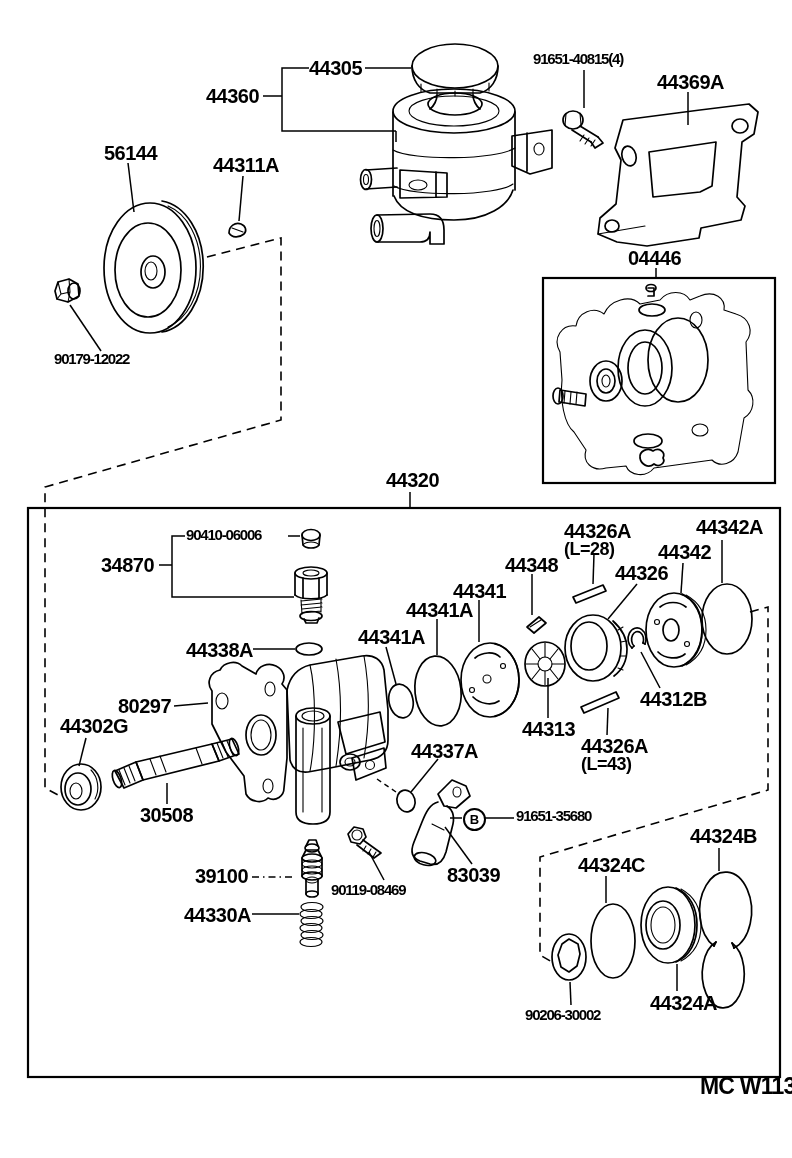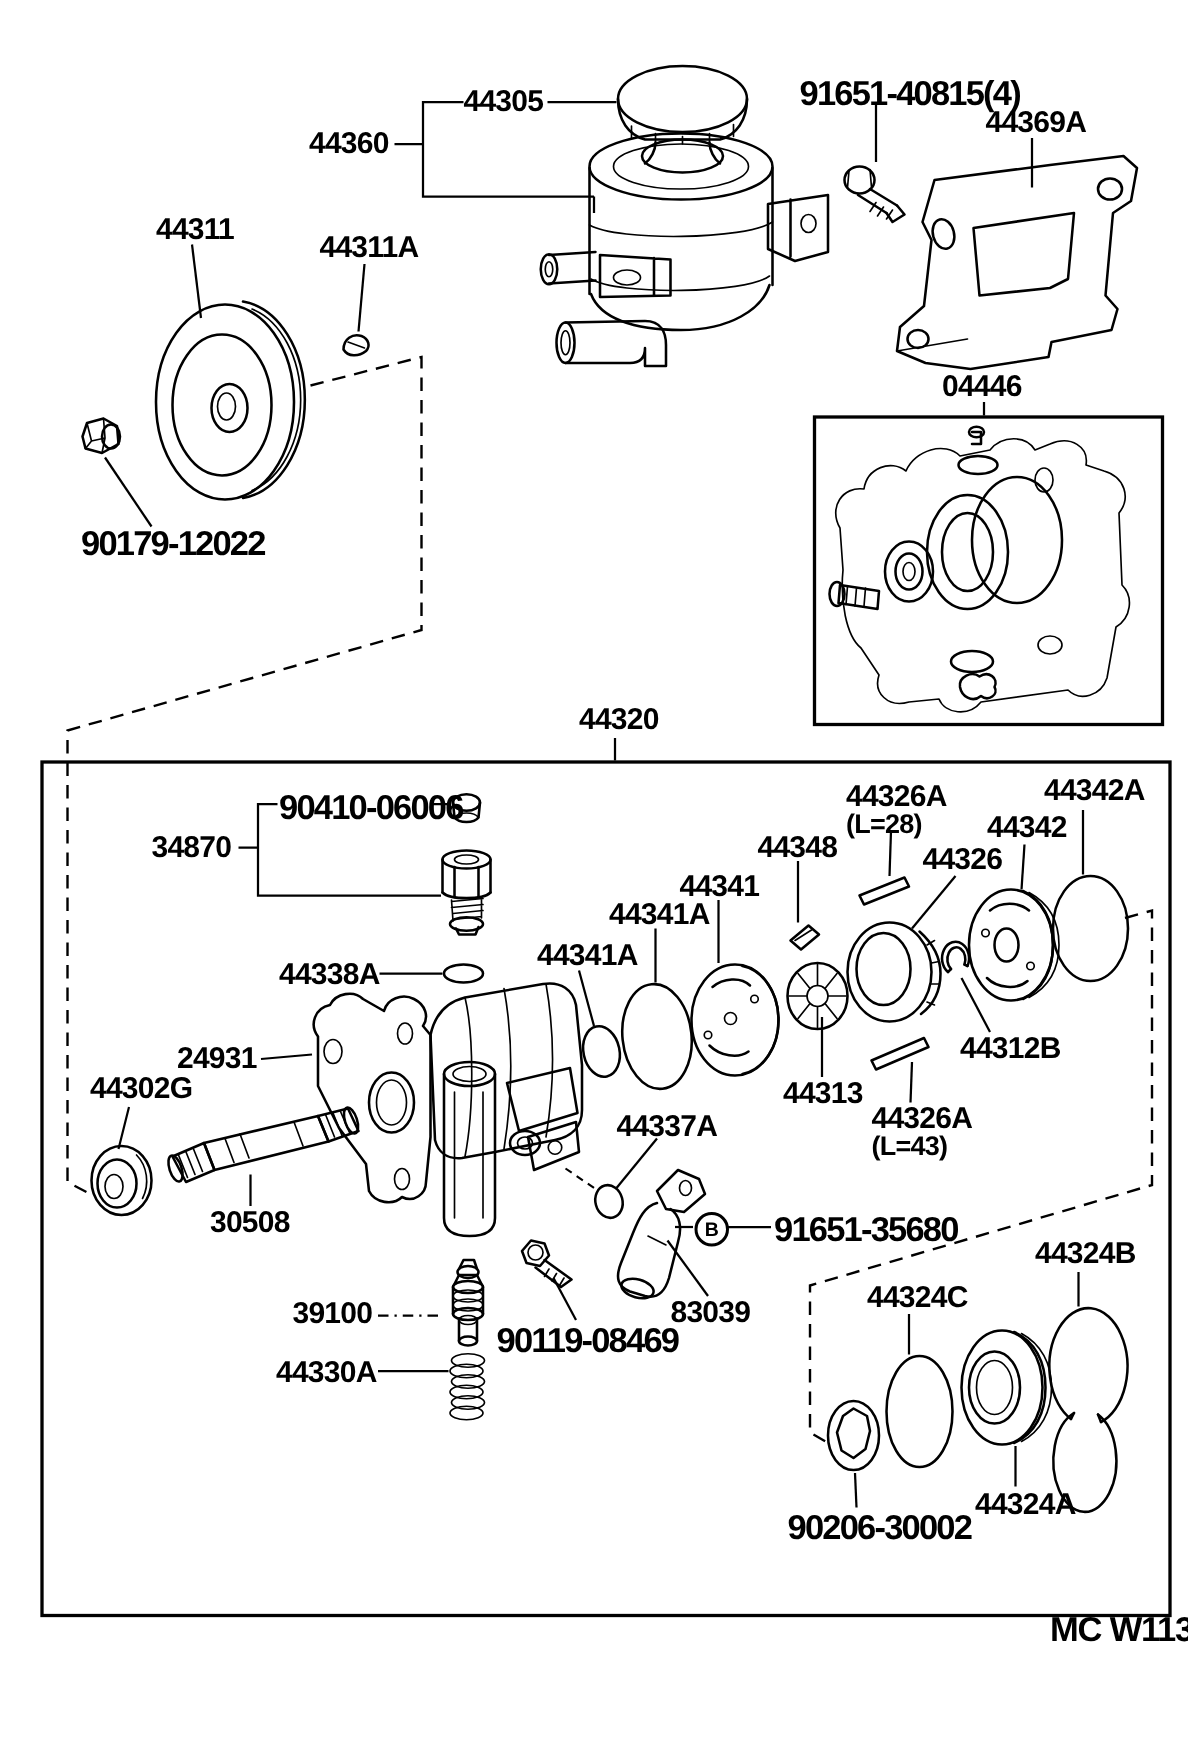--- a/index.html
+++ b/index.html
@@ -8,21 +8,21 @@
   #art{position:absolute;left:0;top:0;}
   .s{fill:none;stroke:#000;stroke-width:1.7;stroke-linecap:round;stroke-linejoin:round;}
   .thin{stroke-width:1.1;}
   .bx{fill:none;stroke:#000;stroke-width:2.2;}
   .dash{fill:none;stroke:#000;stroke-width:1.6;stroke-dasharray:9 6;}
   .dash2{fill:none;stroke:#000;stroke-width:1.4;stroke-dasharray:5 4;}
   .ld{fill:none;stroke:#000;stroke-width:1.5;}
   .dots{stroke-dasharray:7 4 1.5 4;}
   .lbl{position:absolute;color:#000;font-weight:700;font-size:20px;
        letter-spacing:-0.5px;line-height:1;white-space:nowrap;}
-  .num{font-size:23px;letter-spacing:-1.2px;}
+  .num{font-size:15px;letter-spacing:-1.2px;}
   .sm{font-size:18px;letter-spacing:-0.5px;}
   .footer{font-size:23px;letter-spacing:-0.8px;}
   .callout-b{position:absolute;left:463px;top:808px;width:19px;height:19px;
        border:2px solid #000;border-radius:50%;display:flex;align-items:center;
        justify-content:center;font-size:13px;font-weight:700;color:#000;}
 </style>
 </head>
 <body>
 
 <svg id="art" width="792" height="1158" viewBox="0 0 792 1158">
@@ -327,38 +327,38 @@
     <path d="M714,946 A26,39 0 1 1 734,948"></path>
     <path d="M716,942 A21,34 0 1 0 732,943" transform="translate(0,0)"></path>
     <path d="M714,946 L716,942 M734,948 L732,943"></path>
   </g>
 </svg>
 
 <div class="lbl" style="left:309px;top:58px">44305</div>
 <div class="lbl" style="left:206px;top:86px">44360</div>
 <div class="lbl num" style="left:533px;top:51px">91651-40815(4)</div>
 <div class="lbl" style="left:657px;top:72px">44369A</div>
-<div class="lbl" style="left:104px;top:143px">44311</div>
+<div class="lbl" style="left:104px;top:143px">56144</div>
 <div class="lbl" style="left:213px;top:155px">44311A</div>
 <div class="lbl num" style="left:54px;top:351px">90179-12022</div>
 <div class="lbl" style="left:628px;top:248px">04446</div>
 <div class="lbl" style="left:386px;top:470px">44320</div>
 <div class="lbl num" style="left:186px;top:527px">90410-06006</div>
 <div class="lbl" style="left:101px;top:555px">34870</div>
 <div class="lbl" style="left:186px;top:640px">44338A</div>
 <div class="lbl" style="left:564px;top:521px">44326A</div>
 <div class="lbl sm" style="left:564px;top:540px">(L=28)</div>
 <div class="lbl" style="left:696px;top:517px">44342A</div>
 <div class="lbl" style="left:505px;top:555px">44348</div>
 <div class="lbl" style="left:658px;top:542px">44342</div>
 <div class="lbl" style="left:615px;top:563px">44326</div>
 <div class="lbl" style="left:453px;top:581px">44341</div>
 <div class="lbl" style="left:406px;top:600px">44341A</div>
 <div class="lbl" style="left:358px;top:627px">44341A</div>
-<div class="lbl" style="left:118px;top:696px">24931</div>
+<div class="lbl" style="left:118px;top:696px">80297</div>
 <div class="lbl" style="left:60px;top:716px">44302G</div>
 <div class="lbl" style="left:522px;top:719px">44313</div>
 <div class="lbl" style="left:640px;top:689px">44312B</div>
 <div class="lbl" style="left:581px;top:736px">44326A</div>
 <div class="lbl sm" style="left:581px;top:755px">(L=43)</div>
 <div class="lbl" style="left:140px;top:805px">30508</div>
 <div class="lbl" style="left:411px;top:741px">44337A</div>
 <div class="callout-b">B</div>
 <div class="lbl num" style="left:516px;top:808px">91651-35680</div>
 <div class="lbl" style="left:195px;top:866px">39100</div>

